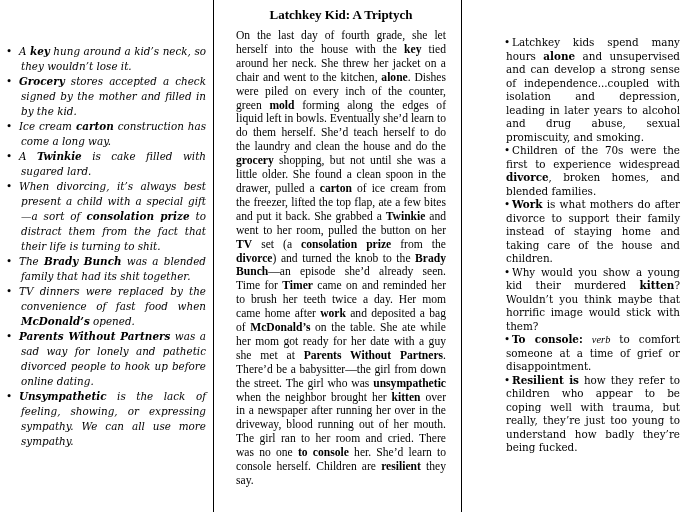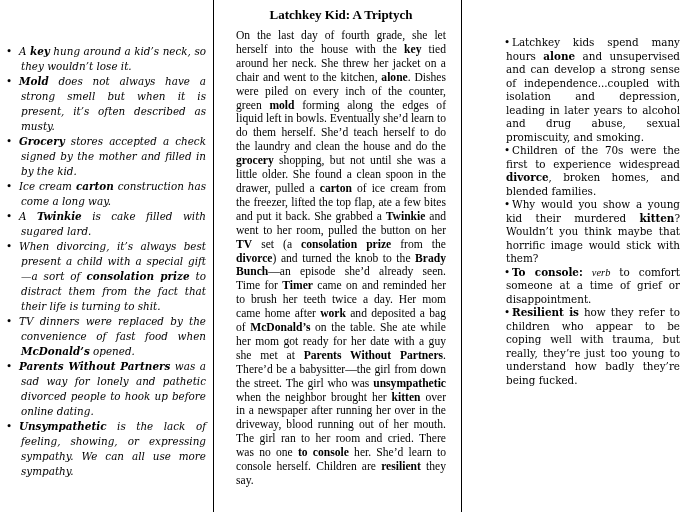--- a/index.html
+++ b/index.html
@@ -76,39 +76,40 @@
 <body>
 
 <div class="page">
 
   <div class="divider d-left"></div>
   <div class="divider d-right"></div>
 
   <section class="col col-left">
     <ul>
       <li>A <b>key</b> hung around a kid’s neck, so they wouldn’t lose it.</li>
-      <li><b>Mold</b> does not always have a strong smell but when it is present, it’s often described as musty.</li>
       <li><b>Grocery</b> stores accepted a check signed by the mother and filled in by the kid.</li>
       <li>Ice cream <b>carton</b> construction has come a long way.</li>
       <li>A <b>Twinkie</b> is cake filled with sugared lard.</li>
       <li>When divorcing, it’s always best present a child with a special gift—a sort of <b>consolation prize</b> to distract them from the fact that their life is turning to shit.</li>
+      <li>The <b>Brady Bunch</b> was a blended family that had its shit together.</li>
       <li>TV dinners were replaced by the convenience of fast food when <b>McDonald’s</b> opened.</li>
       <li><b>Parents Without Partners</b> was a sad way for lonely and pathetic divorced people to hook up before online dating.</li>
       <li><b>Unsympathetic</b> is the lack of feeling, showing, or expressing sympathy. We can all use more sympathy.</li>
     </ul>
   </section>
 
   <section class="col col-mid">
     <h1 class="title">Latchkey Kid: A Triptych</h1>
     <p class="story">On the last day of fourth grade, she let herself into the house with the <b>key</b> tied around her neck. She threw her jacket on a chair and went to the kitchen, <b>alone</b>. Dishes were piled on every inch of the counter, green <b>mold</b> forming along the edges of liquid left in bowls. Eventually she’d learn to do them herself. She’d teach herself to do the laundry and clean the house and do the <b>grocery</b> shopping, but not until she was a little older. She found a clean spoon in the drawer, pulled a <b>carton</b> of ice cream from the freezer, lifted the top flap, ate a few bites and put it back. She grabbed a <b>Twinkie</b> and went to her room, pulled the button on her <b>TV</b> set (a <b>consolation prize</b> from the <b>divorce</b>) and turned the knob to the <b>Brady Bunch</b>—an episode she’d already seen. Time for <b>Timer</b> came on and reminded her to brush her teeth twice a day. Her mom came home after <b>work</b> and deposited a bag of <b>McDonald’s</b> on the table. She ate while her mom got ready for her date with a guy she met at <b>Parents Without Partners</b>. There’d be a babysitter—the girl from down the street. The girl who was <b>unsympathetic</b> when the neighbor brought her <b>kitten</b> over in a newspaper after running her over in the driveway, blood running out of her mouth. The girl ran to her room and cried. There was no one <b>to console</b> her. She’d learn to console herself. Children are <b>resilient</b> they say.</p>
   </section>
 
   <section class="col col-right">
     <ul>
       <li>Latchkey kids spend many hours <b>alone</b> and unsupervised and can develop a strong sense of independence...coupled with isolation and depression, leading in later years to alcohol and drug abuse, sexual promiscuity, and smoking.</li>
       <li>Children of the 70s were the first to experience widespread <b>divorce</b>, broken homes, and blended families.</li>
+      <li><b>Work</b> is what mothers do after divorce to support their family instead of staying home and taking care of the house and children.</li>
       <li>Why would you show a young kid their murdered <b>kitten</b>? Wouldn’t you think maybe that horrific image would stick with them?</li>
       <li><b>To console:</b> <i>verb</i> to comfort someone at a time of grief or disappointment.</li>
       <li><b>Resilient is</b> how they refer to children who appear to be coping well with trauma, but really, they’re just too young to understand how badly they’re being fucked.</li>
     </ul>
   </section>
 
 </div>
 
 </body></html>

